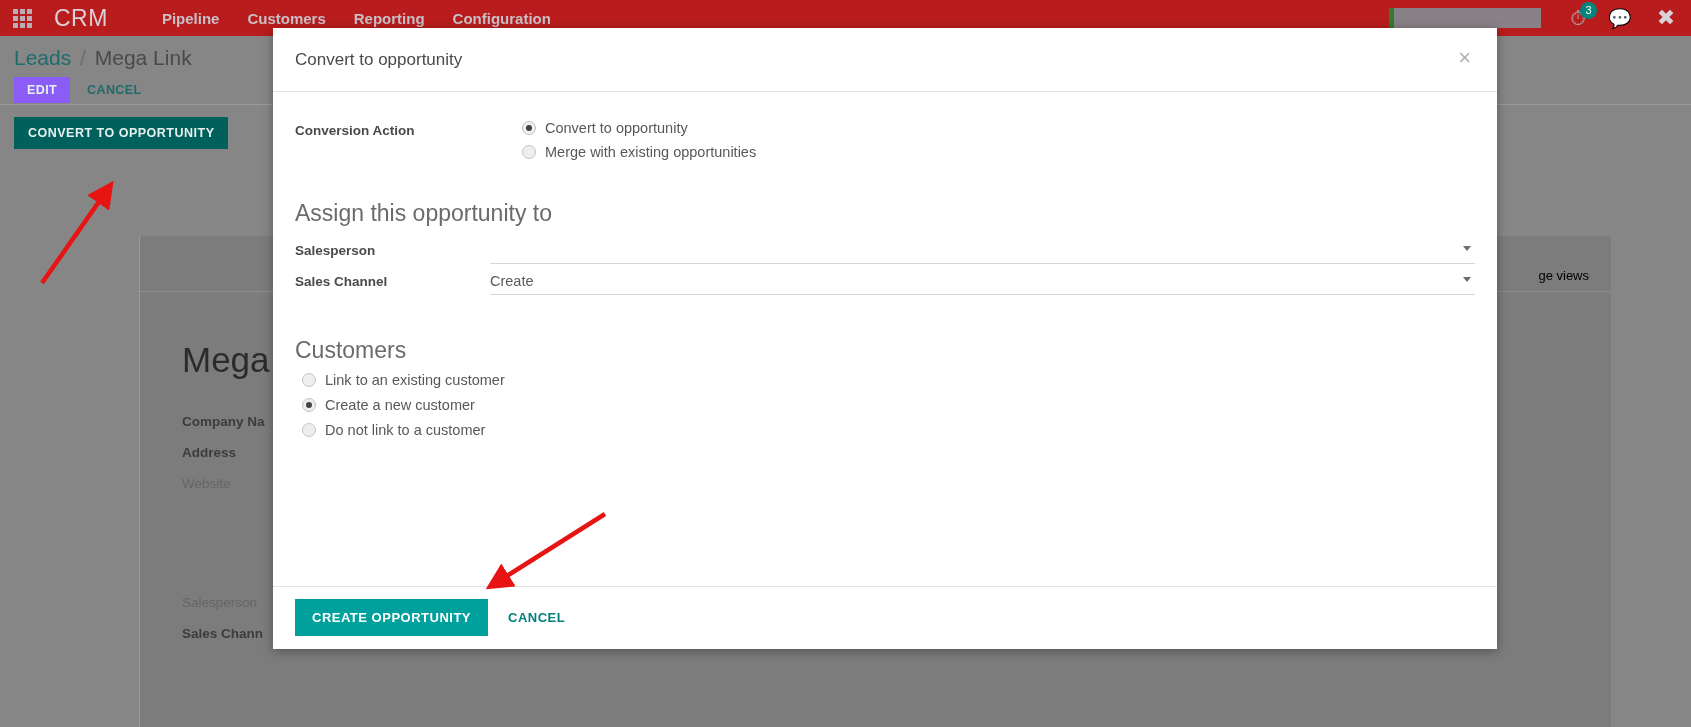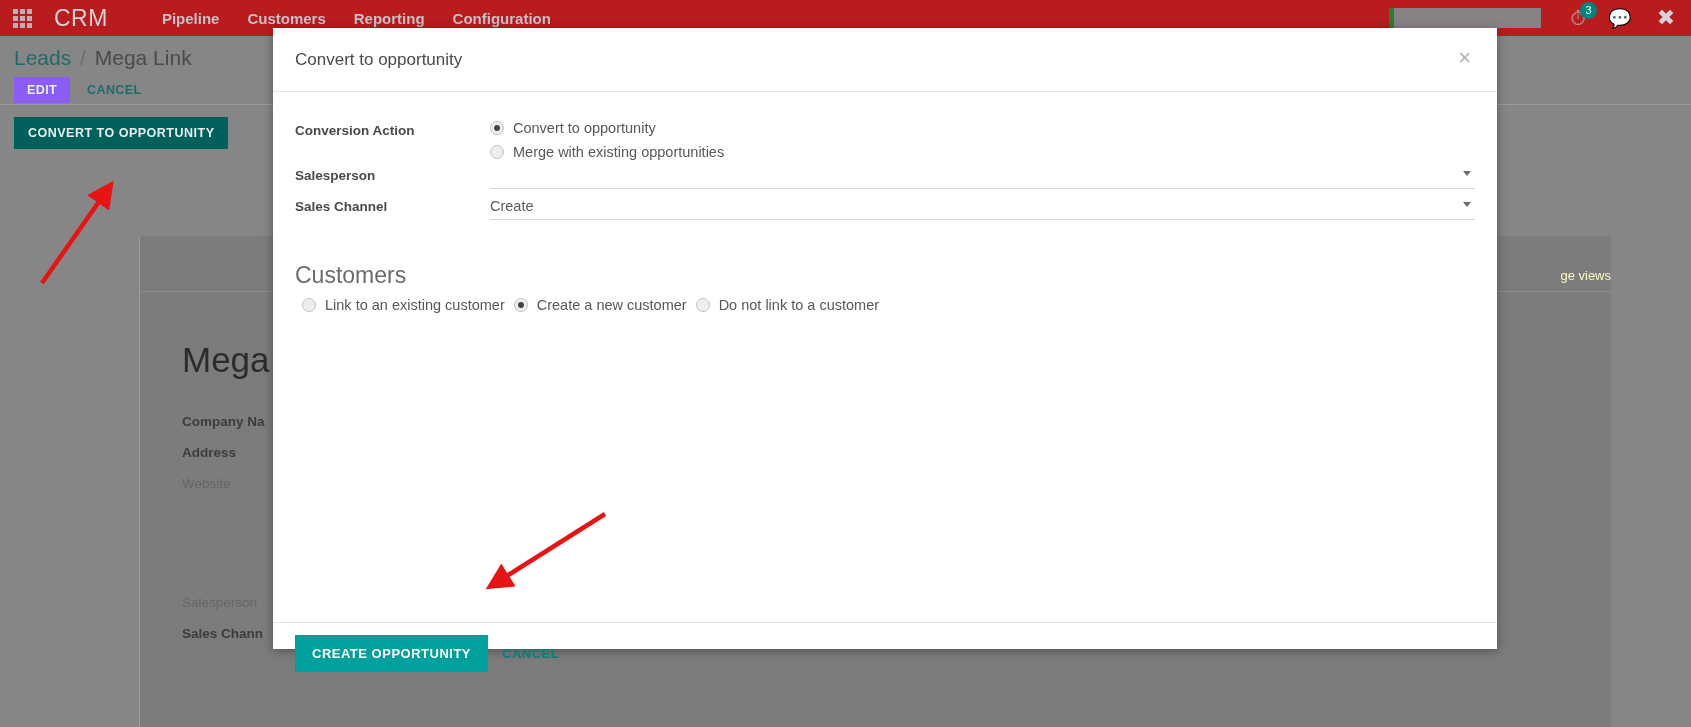--- a/index.html
+++ b/index.html
@@ -103,22 +103,22 @@
     position: absolute; left: 139px; top: 200px;
     width: 1472px; height: 491px;
     background: #7c7c7c;
     border-left: 1px solid #9a9a9a;
   }
   .sheet-topbar {
     height: 56px; border-bottom: 1px solid #8d8d8d;
     position: relative;
   }
   .viewlink {
-    position: absolute; right: 0; top: 32px;
-    font-size: 13px; color: #fef9c3;
+    position: absolute; right: 22px; top: 32px;
+    font-size: 13px; color: #000000;
   }
   .rec-title {
     font-size: 35px; color: #2b2b2b; font-weight: 400;
     margin: 48px 0 0 42px;
   }
   .rec-fields { margin: 34px 0 0 42px; }
   .rec-row { font-size: 13.5px; margin-bottom: 16px; color: #3c3c3c; font-weight: bold; }
   .rec-row.muted { color: #656565; font-weight: normal; }
   .rec-fields2 { margin: 104px 0 0 42px; }
 
@@ -136,21 +136,21 @@
     position: relative;
   }
   .modal-title { font-size: 17px; color: #4a4a4a; }
   .modal-close {
     position: absolute; right: 20px; top: 18px;
     font-size: 22px; color: #b0b0b0; cursor: pointer;
     background: none; border: none; line-height: 1;
   }
   .modal-body { padding: 28px 22px 10px 22px; height: 494px; }
 
-  .field-row { display: flex; align-items: flex-start; margin-bottom: 0; }
+  .field-row { display: flex; align-items: flex-start; margin-bottom: 0; gap: 32px; }
   .field-label {
     width: 195px; font-size: 13.5px; font-weight: bold; color: #4a4a4a;
     padding-top: 3px;
   }
   .radio-stack { display: flex; flex-direction: column; gap: 8px; }
   .radio-opt { display: flex; align-items: center; gap: 9px; cursor: pointer; }
   .rdo {
     width: 14px; height: 14px; border-radius: 50%;
     border: 1px solid #c4c4c4; background: #eeeeee;
     display: inline-block; position: relative; flex: none;
@@ -174,26 +174,26 @@
   }
   .form-value { font-size: 14.5px; color: #5a5a5a; }
   .caret {
     position: absolute; right: 4px; top: 9px;
     width: 0; height: 0;
     border-left: 4.5px solid transparent;
     border-right: 4.5px solid transparent;
     border-top: 5px solid #6d6d6d;
   }
 
-  .cust-stack { margin-left: 7px; display: flex; flex-direction: row; gap: 9px; }
+  .cust-stack { margin-left: 7px; display: flex; flex-direction: column; gap: 9px; }
 
   .modal-foot {
     border-top: 1px solid #e3e3e3;
     height: 62px; display: flex; align-items: center;
-    padding: 0 22px;  margin-top: 36px;
+    padding: 0 22px; gap: 6px;
   }
   .btn-primary {
     background: #00a09d; color: #fff; border: none;
     font-size: 13px; font-weight: bold; letter-spacing: .5px;
     padding: 11px 17px; cursor: pointer;
   }
   .btn-link {
     background: none; border: none; color: #00807d;
     font-size: 13px; font-weight: bold; letter-spacing: .5px;
     padding: 11px 14px; cursor: pointer;
@@ -289,20 +289,21 @@
           <span class="rdo on"></span>
           <span class="opt-label">Convert to opportunity</span>
         </label>
         <label class="radio-opt">
           <span class="rdo"></span>
           <span class="opt-label">Merge with existing opportunities</span>
         </label>
       </div>
     </div>
 
+    <div class="section-title">Assign this opportunity to</div>
 
     <div class="form-row">
       <div class="form-label">Salesperson</div>
       <div class="form-ctrl">
         <span class="form-value"></span>
         <span class="caret"></span>
       </div>
     </div>
 
     <div class="form-row">

